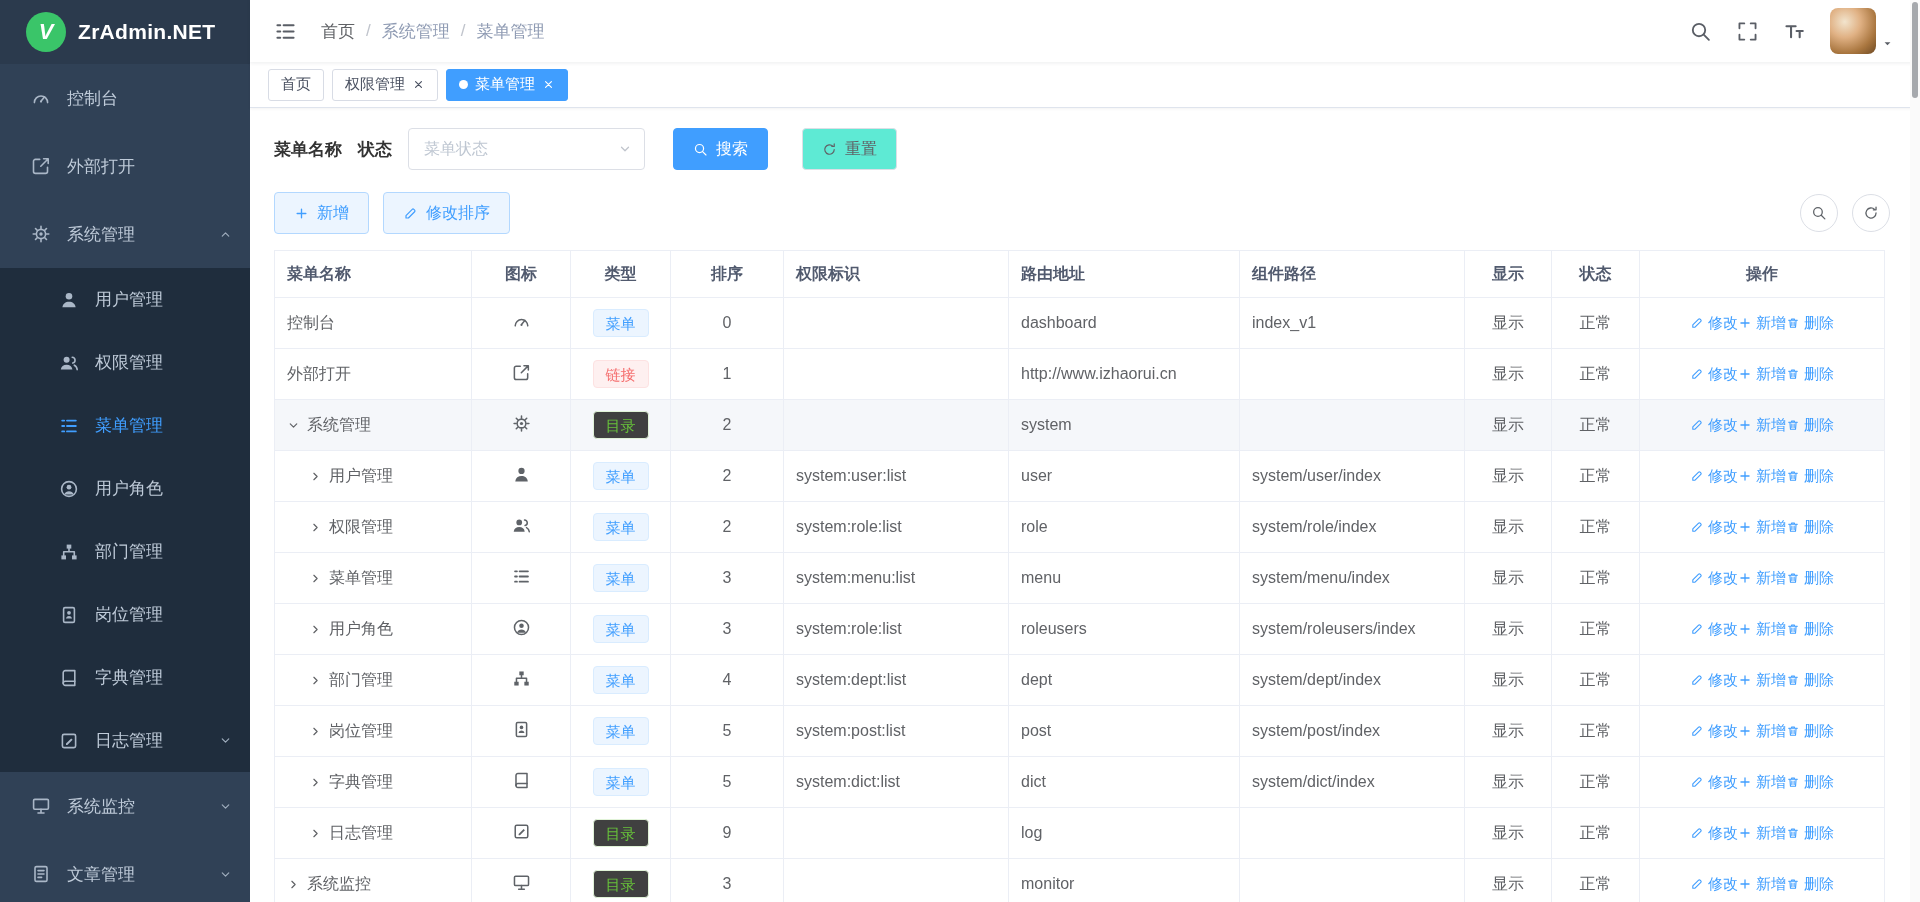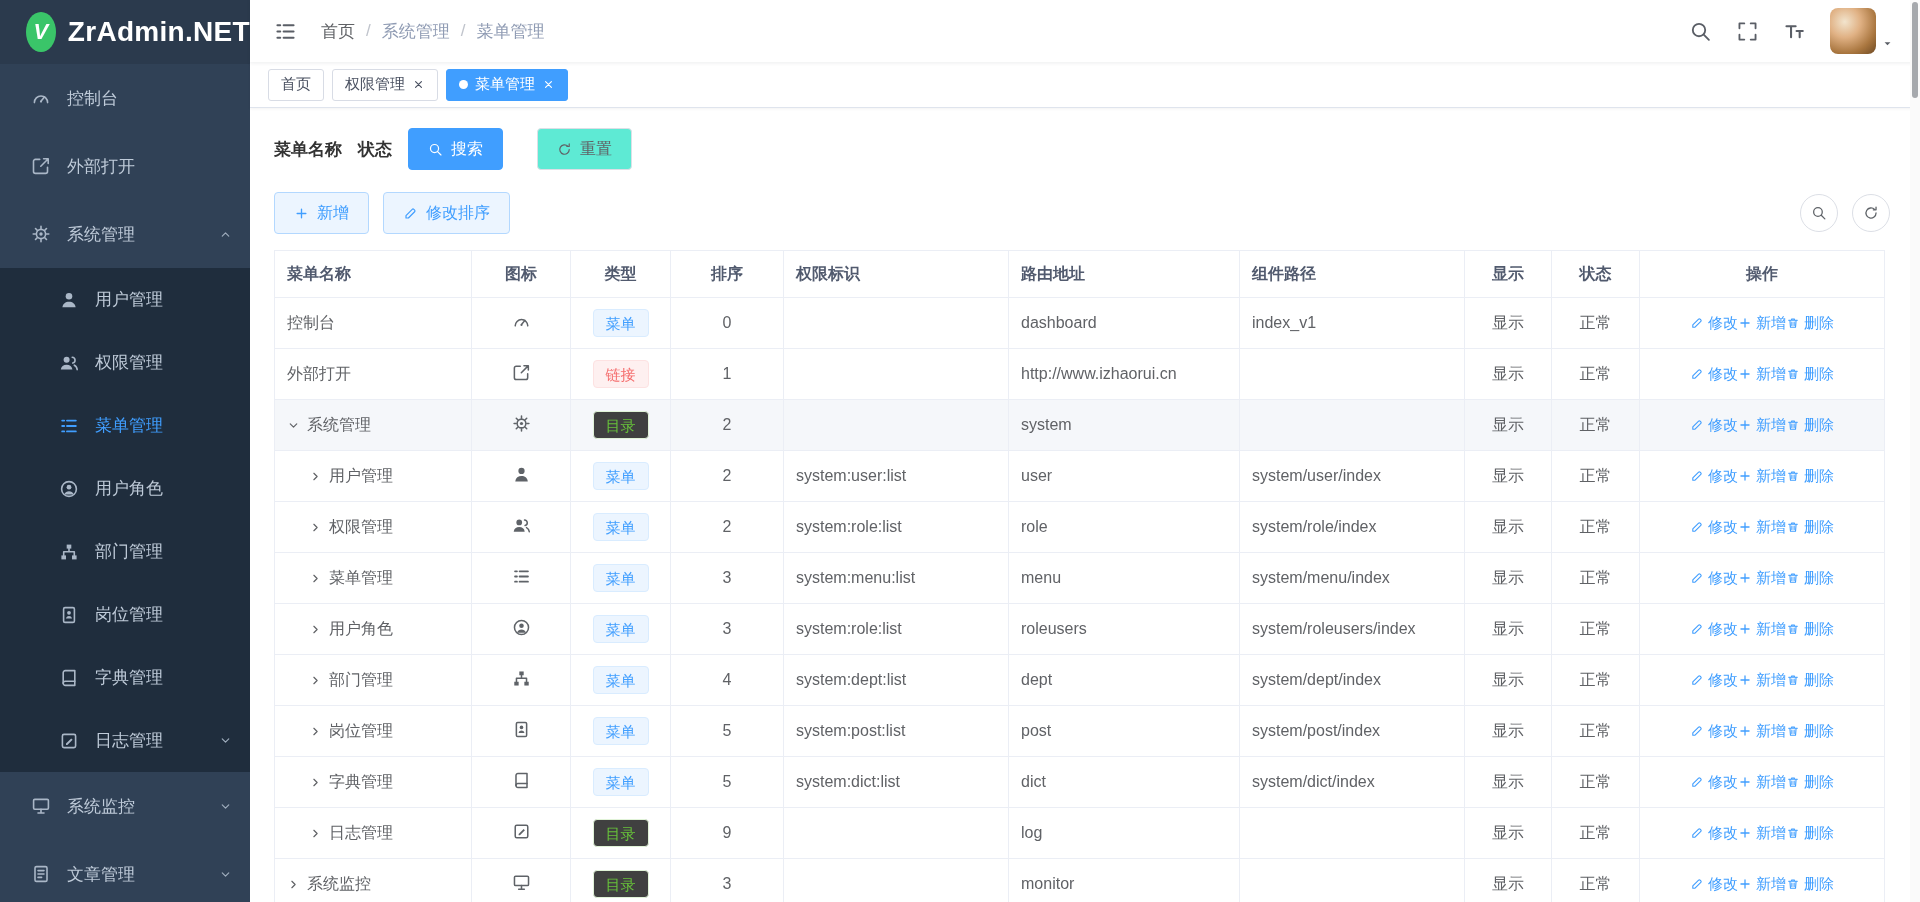--- a/index.html
+++ b/index.html
@@ -8,21 +8,21 @@
     font-family:"Liberation Sans","DejaVu Sans",sans-serif;font-size:17px;color:#606266}
   .app{display:flex;width:1920px;height:902px;position:relative}
   .icon{display:inline-flex;align-items:center;justify-content:center;line-height:1}
   .icon svg{width:1em;height:1em;display:block}
 
   
   .sidebar{width:250px;flex-shrink:0;background:#304156;overflow:hidden;display:flex;flex-direction:column}
   .logo{height:64px;display:flex;align-items:center;gap:12px;padding-left:26px;background:#2b3a4d;cursor:pointer;flex-shrink:0}
   .logo-circle{width:40px;height:40px;border-radius:50%;background:#3ac569;color:#fff;font-weight:bold;
     font-size:22px;display:flex;align-items:center;justify-content:center;font-style:italic}
-  .logo-title{color:#fff;font-size:28px;font-weight:bold;letter-spacing:.3px}
+  .logo-title{color:#fff;font-size:21px;font-weight:bold;letter-spacing:.3px}
   .menu{flex:1;overflow:hidden}
   .menu-item{height:68px;display:flex;align-items:center;gap:15px;padding:0 18px 0 30px;
     color:#bfcbd9;font-size:17px;cursor:pointer;white-space:nowrap}
   .menu-item .mi-icon{font-size:20px;color:#aab7c7;width:22px}
   .menu-item.sub{height:63px;padding-left:58px;background:#1f2d3d}
   .menu-item.active{color:#409eff}
   .menu-item.active .mi-icon{color:#409eff}
   .mi-label{flex:0 1 auto}
   .mi-arrow{margin-left:auto;font-size:13px;color:#9fadbd}
 
@@ -317,20 +317,28 @@
             </svg>
           </span>
         </div>
       </div>
 
     <main class="content">
 
       <form class="filter-row">
         <label class="f-label">菜单名称</label>
         <label class="f-label">状态</label>
+        <div class="f-select">
+          <span>菜单状态</span>
+          <span class="icon sel-arrow">
+              <svg viewBox="0 0 20 20" fill="none" stroke="currentColor" stroke-width="1.6" stroke-linecap="round" stroke-linejoin="round">
+                <path d="M5 7.5l5 5 5-5" stroke-width="1.8"></path>
+              </svg>
+            </span>
+        </div>
         <button type="button" class="btn btn-primary">
           <span class="icon">
               <svg viewBox="0 0 20 20" fill="none" stroke="currentColor" stroke-width="1.6" stroke-linecap="round" stroke-linejoin="round">
                 <circle cx="8.7" cy="8.7" r="5.4"></circle>
                 <path d="M12.8 12.8L17.3 17.3"></path>
               </svg>
             </span>
           <span>搜索</span>
         </button>
         <button type="button" class="btn btn-default">

